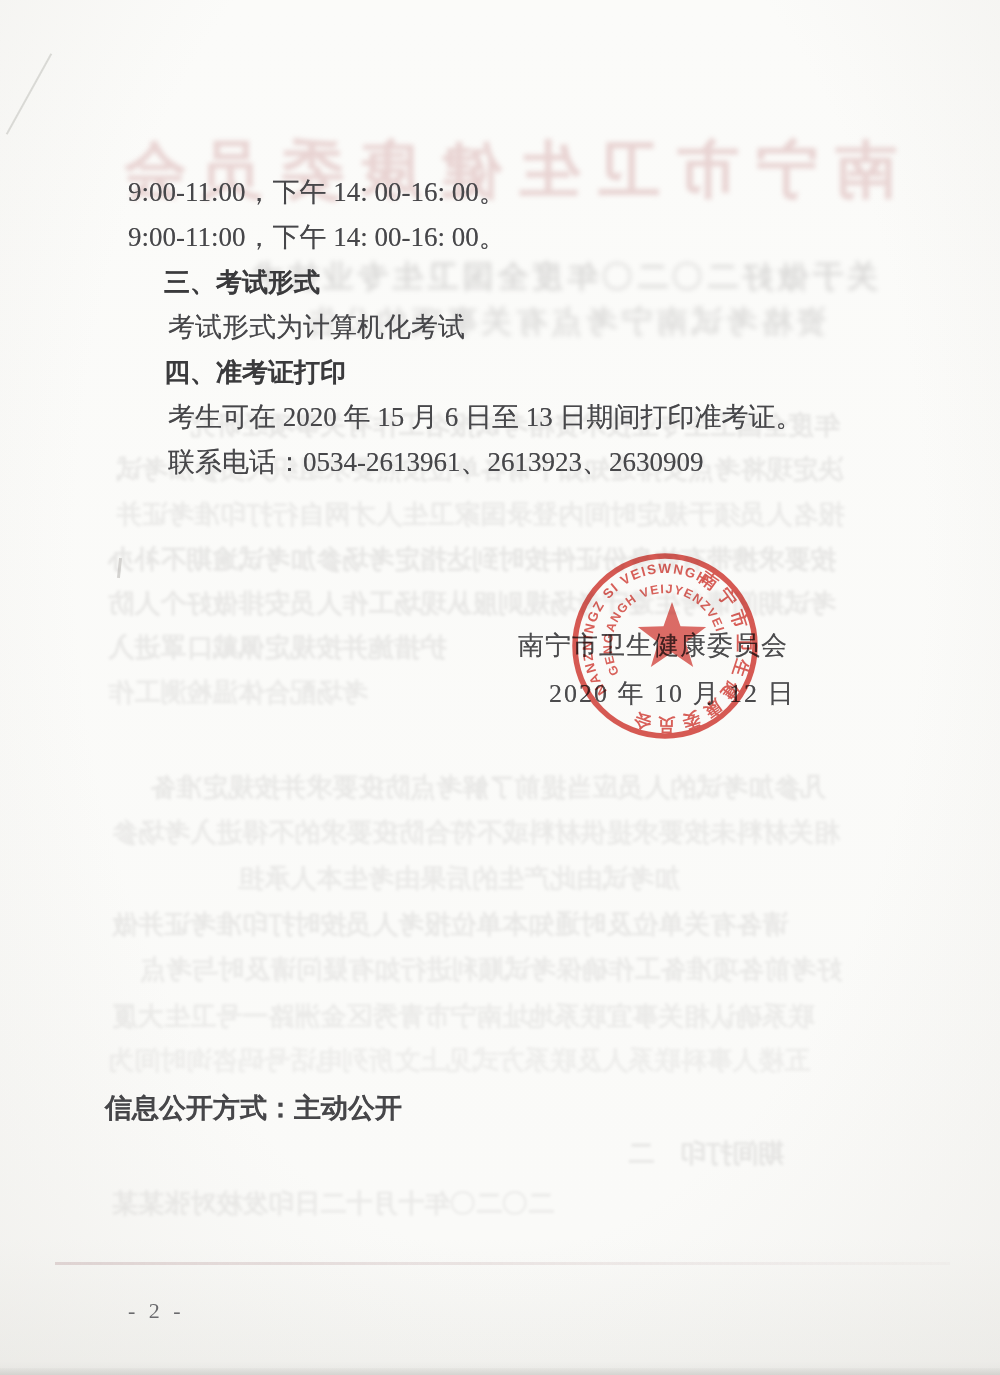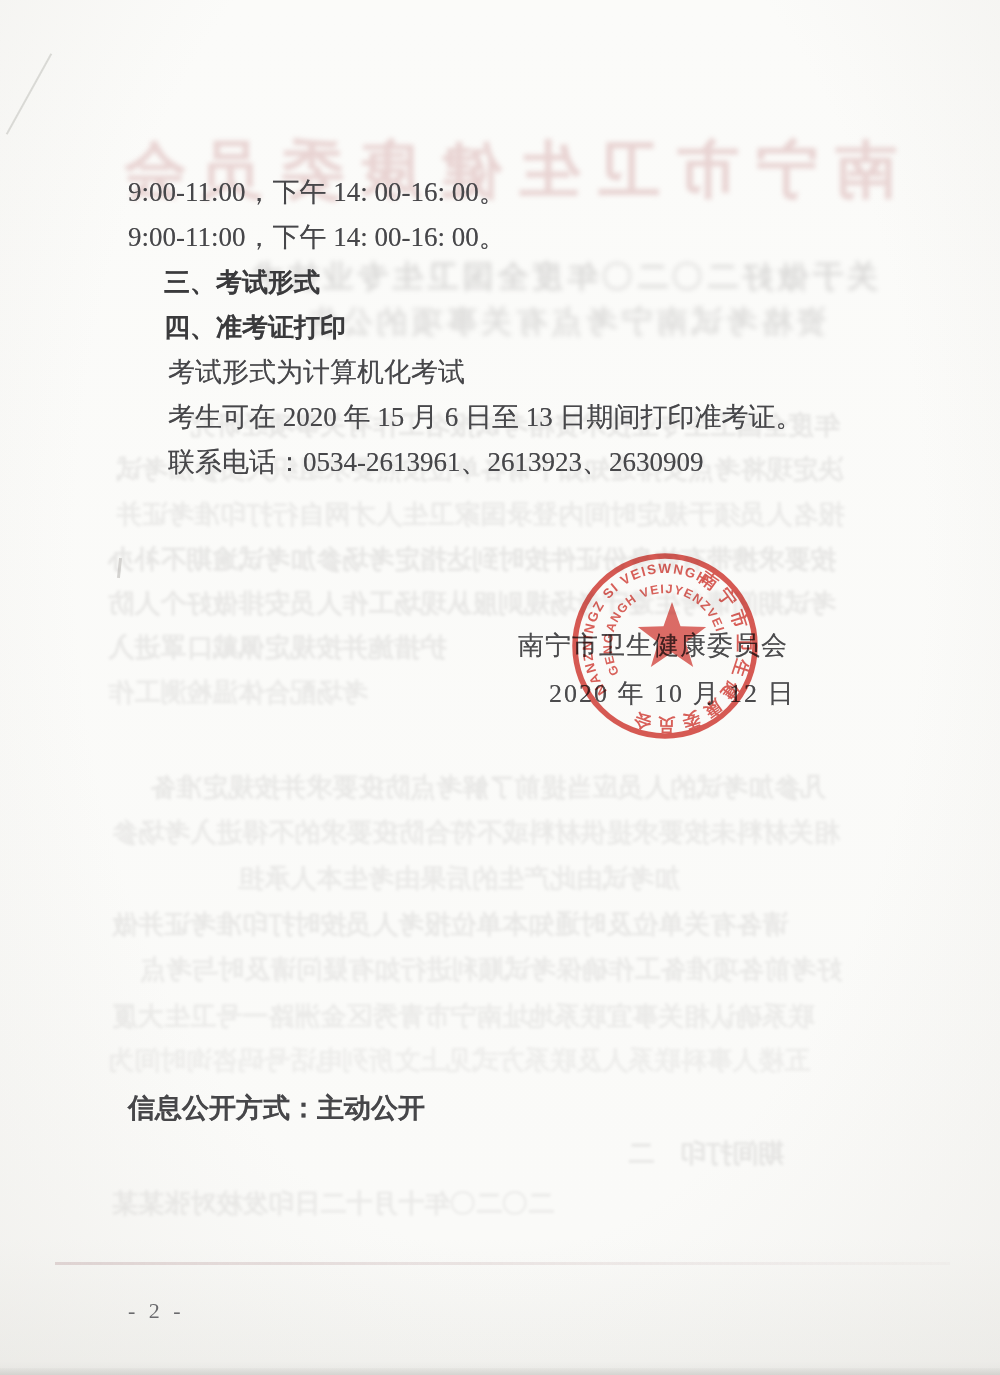--- a/index.html
+++ b/index.html
@@ -40,21 +40,21 @@
   
   .signature{position:absolute;z-index:5;mix-blend-mode:multiply;color:#4c4c4f;
     text-shadow:0 0 .6px rgba(70,70,72,.5);filter:blur(.25px);}
   .sig-org{position:absolute;left:518px;top:628px;font-size:26px;letter-spacing:1px;white-space:nowrap;}
   .sig-date{position:absolute;left:549px;top:676px;font-size:26px;letter-spacing:2px;white-space:nowrap;}
   
   .seal{position:absolute;left:565px;top:546px;width:200px;height:200px;z-index:4;
     mix-blend-mode:multiply;opacity:.93;filter:blur(.3px);}
   .seal text{fill:#d6453e;}
   
-  .footer-note{position:absolute;left:128px;top:1090px;font-size:27px;font-weight:700;
+  .footer-note{position:absolute;left:105px;top:1090px;font-size:27px;font-weight:700;
     color:#464649;font-family:"Liberation Sans","DejaVu Sans",sans-serif;
     text-shadow:0 0 .6px rgba(70,70,72,.5);filter:blur(.2px);white-space:nowrap;}
   .hairline{position:absolute;left:55px;top:1262px;width:895px;height:3px;
     background:linear-gradient(90deg,rgba(205,185,185,.55),rgba(215,200,200,.35) 60%,rgba(220,210,210,.15));
     filter:blur(.6px);}
   .page-number{position:absolute;left:128px;top:1298px;font-size:22px;color:#6a6a6d;
     letter-spacing:4px;filter:blur(.3px);}
   
   .scratch{position:absolute;left:28px;top:48px;width:2px;height:92px;
     background:#d9d9d5;transform:rotate(29deg);filter:blur(.5px);}
@@ -90,22 +90,22 @@
       <div class="ghost" style="top: 1186px; left: 112px; font-size: 26px; opacity: 0.13; font-weight: 700;">二〇二〇年十月十二日印发校对张某某</div>
     </div>
 
   <div class="scratch"></div>
   <div class="tick-mark"></div>
 
   <div class="doc-body">
       <div class="line t-flush">9:00-11:00，下午 14: 00-16: 00。</div>
       <div class="line t-flush">9:00-11:00，下午 14: 00-16: 00。</div>
       <div class="line t-heading">三、考试形式</div>
+      <div class="line t-para">考试形式为计算机化考试</div>
       <div class="line t-heading">四、准考证打印</div>
-      <div class="line t-para">考试形式为计算机化考试</div>
       <div class="line t-para">考生可在 2020 年 15 月 6 日至 13 日期间打印准考证。</div>
       <div class="line t-para">联系电话：0534-2613961、2613923、2630909</div>
     </div>
 
   <svg class="seal" viewBox="0 0 200 200" aria-hidden="true">
     <defs>
       <path id="op" d="M27,100 A73,73 0 1,1 173,100 A73,73 0 1,1 27,100"></path>
       <path id="ip" d="M47,100 A53,53 0 1,1 153,100 A53,53 0 1,1 47,100"></path>
     </defs>
     <circle cx="100" cy="100" r="90" fill="none" stroke="#d6453e" stroke-width="5.5" opacity="0.95"></circle>

